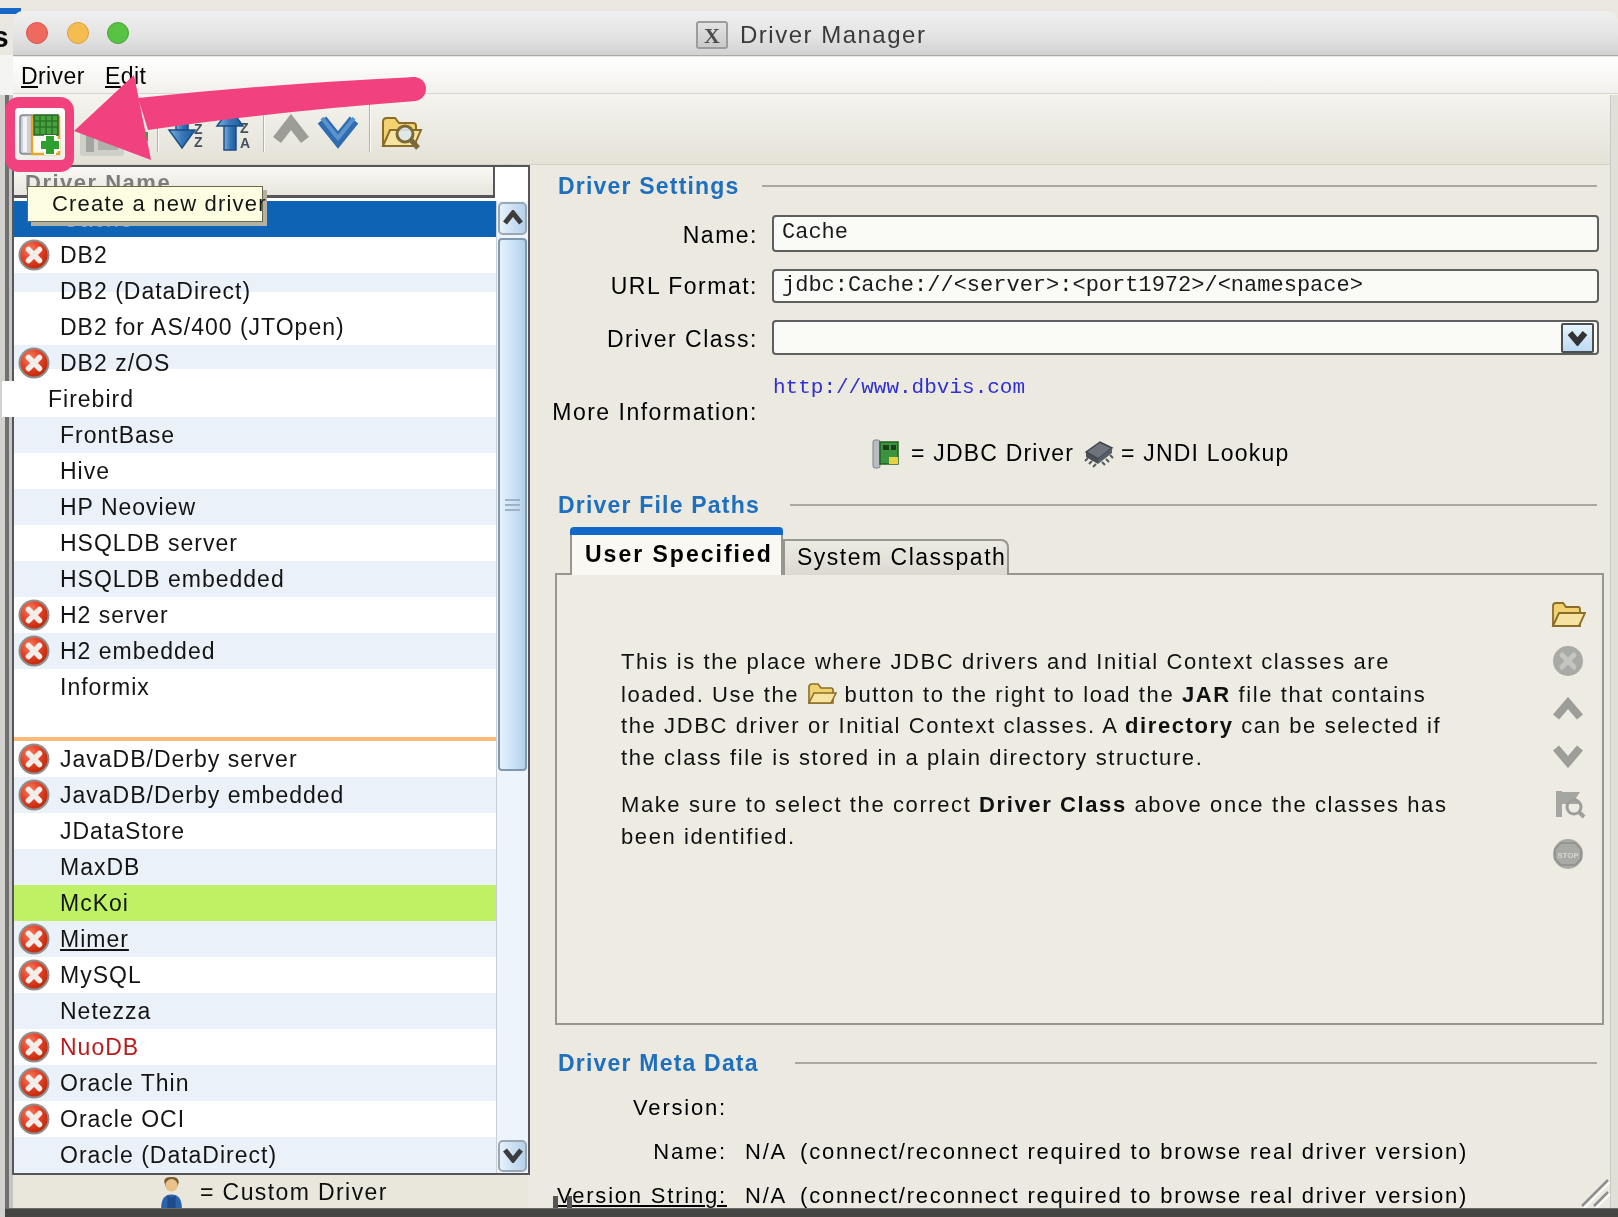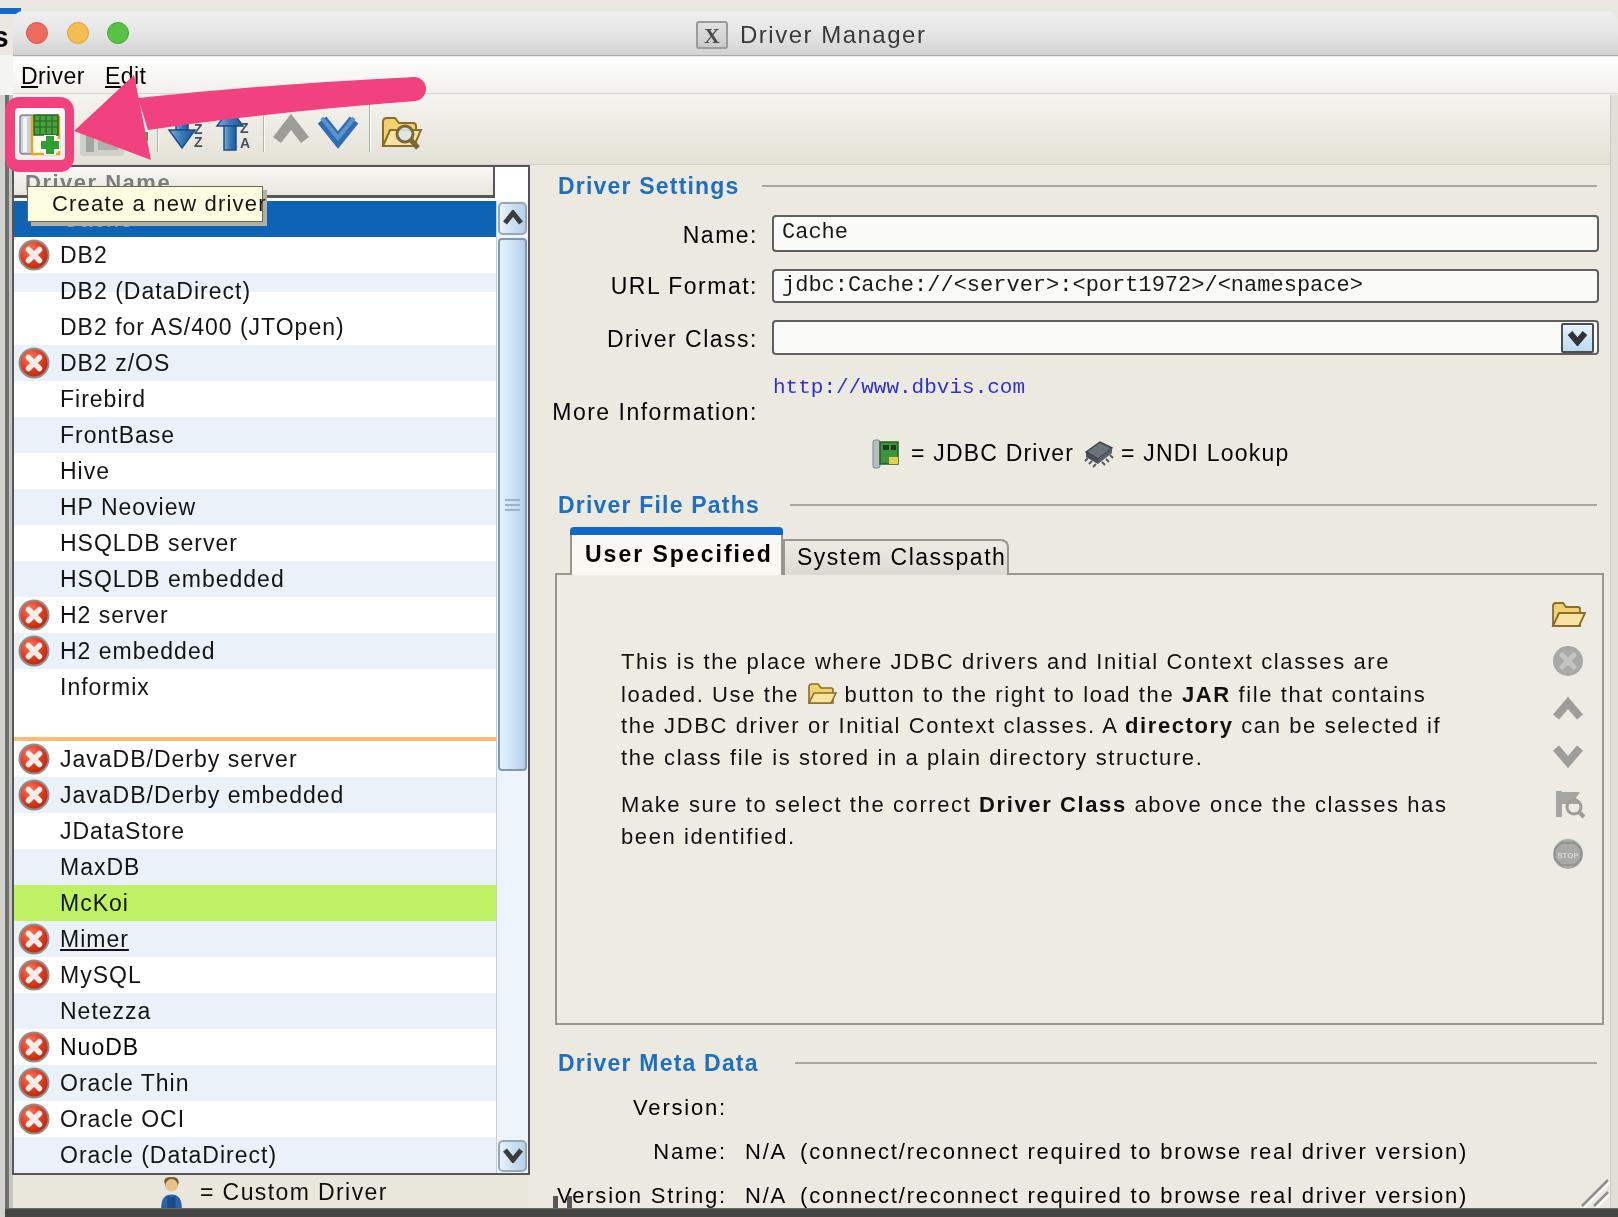--- a/index.html
+++ b/index.html
@@ -111,29 +111,29 @@
         <path d="M10.5 10.5 L21.5 21.5 M21.5 10.5 L10.5 21.5" stroke="#f4eeea" stroke-width="5.5" stroke-linecap="round"></path>
       </svg>
       <div class="abs" style="left:46px;top:5px;font:23px/26px 'Liberation Sans';letter-spacing:1.0px;color:#141414;">DB2</div>
     </div>
 <div class="abs" style="left:14px;top:273px;width:482px;height:19px;background:#eaf1f8;">
       <div class="abs" style="left:46px;top:5px;font:23px/26px 'Liberation Sans';letter-spacing:1.0px;color:#141414;">DB2 (DataDirect)</div>
     </div>
 <div class="abs" style="left:14px;top:309px;width:482px;height:36px;background:#ffffff;">
       <div class="abs" style="left:46px;top:5px;font:23px/26px 'Liberation Sans';letter-spacing:1.0px;color:#141414;">DB2 for AS/400 (JTOpen)</div>
     </div>
-<div class="abs" style="left:14px;top:345px;width:482px;height:36px;background:#eaf1f8;">
+<div class="abs" style="left:14px;top:345px;width:482px;height:24px;background:#eaf1f8;">
       <svg class="abs" style="left:4px;top:2px;" width="32" height="32" viewBox="0 0 32 32">
         <circle cx="16" cy="16" r="15.5" fill="#8e8e8c"></circle>
         <circle cx="16" cy="16" r="13.5" fill="url(#redg)"></circle>
         <path d="M10.5 10.5 L21.5 21.5 M21.5 10.5 L10.5 21.5" stroke="#f4eeea" stroke-width="5.5" stroke-linecap="round"></path>
       </svg>
       <div class="abs" style="left:46px;top:5px;font:23px/26px 'Liberation Sans';letter-spacing:1.0px;color:#141414;">DB2 z/OS</div>
     </div>
-<div class="abs" style="left:14px;top:381px;width:482px;height:36px;background:#ffffff;">
+<div class="abs" style="left:2px;top:381px;width:482px;height:36px;background:#ffffff;">
       <div class="abs" style="left:46px;top:5px;font:23px/26px 'Liberation Sans';letter-spacing:1.0px;color:#141414;">Firebird</div>
     </div>
 <div class="abs" style="left:14px;top:417px;width:482px;height:36px;background:#eaf1f8;">
       <div class="abs" style="left:46px;top:5px;font:23px/26px 'Liberation Sans';letter-spacing:1.0px;color:#141414;">FrontBase</div>
     </div>
 <div class="abs" style="left:14px;top:453px;width:482px;height:36px;background:#ffffff;">
       <div class="abs" style="left:46px;top:5px;font:23px/26px 'Liberation Sans';letter-spacing:1.0px;color:#141414;">Hive</div>
     </div>
 <div class="abs" style="left:14px;top:489px;width:482px;height:36px;background:#eaf1f8;">
       <div class="abs" style="left:46px;top:5px;font:23px/26px 'Liberation Sans';letter-spacing:1.0px;color:#141414;">HP Neoview</div>
@@ -209,21 +209,21 @@
     </div>
 <div class="abs" style="left:14px;top:993px;width:482px;height:36px;background:#eaf1f8;">
       <div class="abs" style="left:46px;top:5px;font:23px/26px 'Liberation Sans';letter-spacing:1.0px;color:#141414;">Netezza</div>
     </div>
 <div class="abs" style="left:14px;top:1029px;width:482px;height:36px;background:#ffffff;">
       <svg class="abs" style="left:4px;top:2px;" width="32" height="32" viewBox="0 0 32 32">
         <circle cx="16" cy="16" r="15.5" fill="#8e8e8c"></circle>
         <circle cx="16" cy="16" r="13.5" fill="url(#redg)"></circle>
         <path d="M10.5 10.5 L21.5 21.5 M21.5 10.5 L10.5 21.5" stroke="#f4eeea" stroke-width="5.5" stroke-linecap="round"></path>
       </svg>
-      <div class="abs" style="left:46px;top:5px;font:23px/26px 'Liberation Sans';letter-spacing:1.0px;color:#000000;">NuoDB</div>
+      <div class="abs" style="left:46px;top:5px;font:23px/26px 'Liberation Sans';letter-spacing:1.0px;color:#b91c1c;">NuoDB</div>
     </div>
 <div class="abs" style="left:14px;top:1065px;width:482px;height:36px;background:#eaf1f8;">
       <svg class="abs" style="left:4px;top:2px;" width="32" height="32" viewBox="0 0 32 32">
         <circle cx="16" cy="16" r="15.5" fill="#8e8e8c"></circle>
         <circle cx="16" cy="16" r="13.5" fill="url(#redg)"></circle>
         <path d="M10.5 10.5 L21.5 21.5 M21.5 10.5 L10.5 21.5" stroke="#f4eeea" stroke-width="5.5" stroke-linecap="round"></path>
       </svg>
       <div class="abs" style="left:46px;top:5px;font:23px/26px 'Liberation Sans';letter-spacing:1.0px;color:#141414;">Oracle Thin</div>
     </div>
 <div class="abs" style="left:14px;top:1101px;width:482px;height:36px;background:#ffffff;">
@@ -347,21 +347,21 @@
   <polygon points="9,5 23,5 29,11 29,21 23,27 9,27 3,21 3,11" fill="#a9a9a6" stroke="#8e8e8b" stroke-width="1.5"></polygon>
   <text x="16" y="20" font-family="Liberation Sans" font-size="8" font-weight="bold" fill="#d6d6d3" text-anchor="middle">STOP</text>
 </svg>
 
 <div class="abs" style="left:558px;top:1050px;font:bold 23px/26px 'Liberation Sans';color:#1e6fbe;letter-spacing:1.2px;">Driver Meta Data</div>
 <div class="abs" style="left:795px;top:1062px;width:802px;height:2px;background:#aaa89e;"></div>
 <div class="abs" style="left:527px;top:1095px;width:200px;text-align:right;font:22px/26px 'Liberation Sans';color:#000;letter-spacing:1.8px;">Version:</div>
 <div class="abs" style="left:527px;top:1139px;width:200px;text-align:right;font:22px/26px 'Liberation Sans';color:#000;letter-spacing:1.8px;">Name:</div>
 <div class="abs" style="left:745px;top:1139px;font:22px/26px 'Liberation Sans';color:#000;letter-spacing:1.8px;">N/A</div>
 <div class="abs" style="left:800px;top:1139px;font:22px/26px 'Liberation Sans';color:#000;letter-spacing:1.8px;">(connect/reconnect required to browse real driver version)</div>
-<div class="abs" style="left:527px;top:1183px;width:200px;text-align:right;font:22px/26px 'Liberation Sans';color:#000;letter-spacing:1.8px;">Version String:</div>
+<div class="abs" style="left:527px;top:1183px;width:200px;text-align:right;font:22px/26px 'Liberation Sans';color:#000;letter-spacing:1.8px;text-decoration:underline;">Version String:</div>
 <div class="abs" style="left:745px;top:1183px;font:22px/26px 'Liberation Sans';color:#000;letter-spacing:1.8px;">N/A</div>
 <div class="abs" style="left:800px;top:1183px;font:22px/26px 'Liberation Sans';color:#000;letter-spacing:1.8px;">(connect/reconnect required to browse real driver version)</div>
 
 <svg class="abs" style="left:1578px;top:1178px;" width="34" height="30" viewBox="0 0 34 30">
   <path d="M30 2 L4 28" stroke="#8f8f8f" stroke-width="2.5"></path>
   <path d="M32 4 L6 30" stroke="#fdfdfd" stroke-width="2"></path>
   <path d="M30 14 L16 28" stroke="#8f8f8f" stroke-width="2.5"></path>
   <path d="M32 16 L18 30" stroke="#fdfdfd" stroke-width="2"></path>
 </svg>
 </div>

